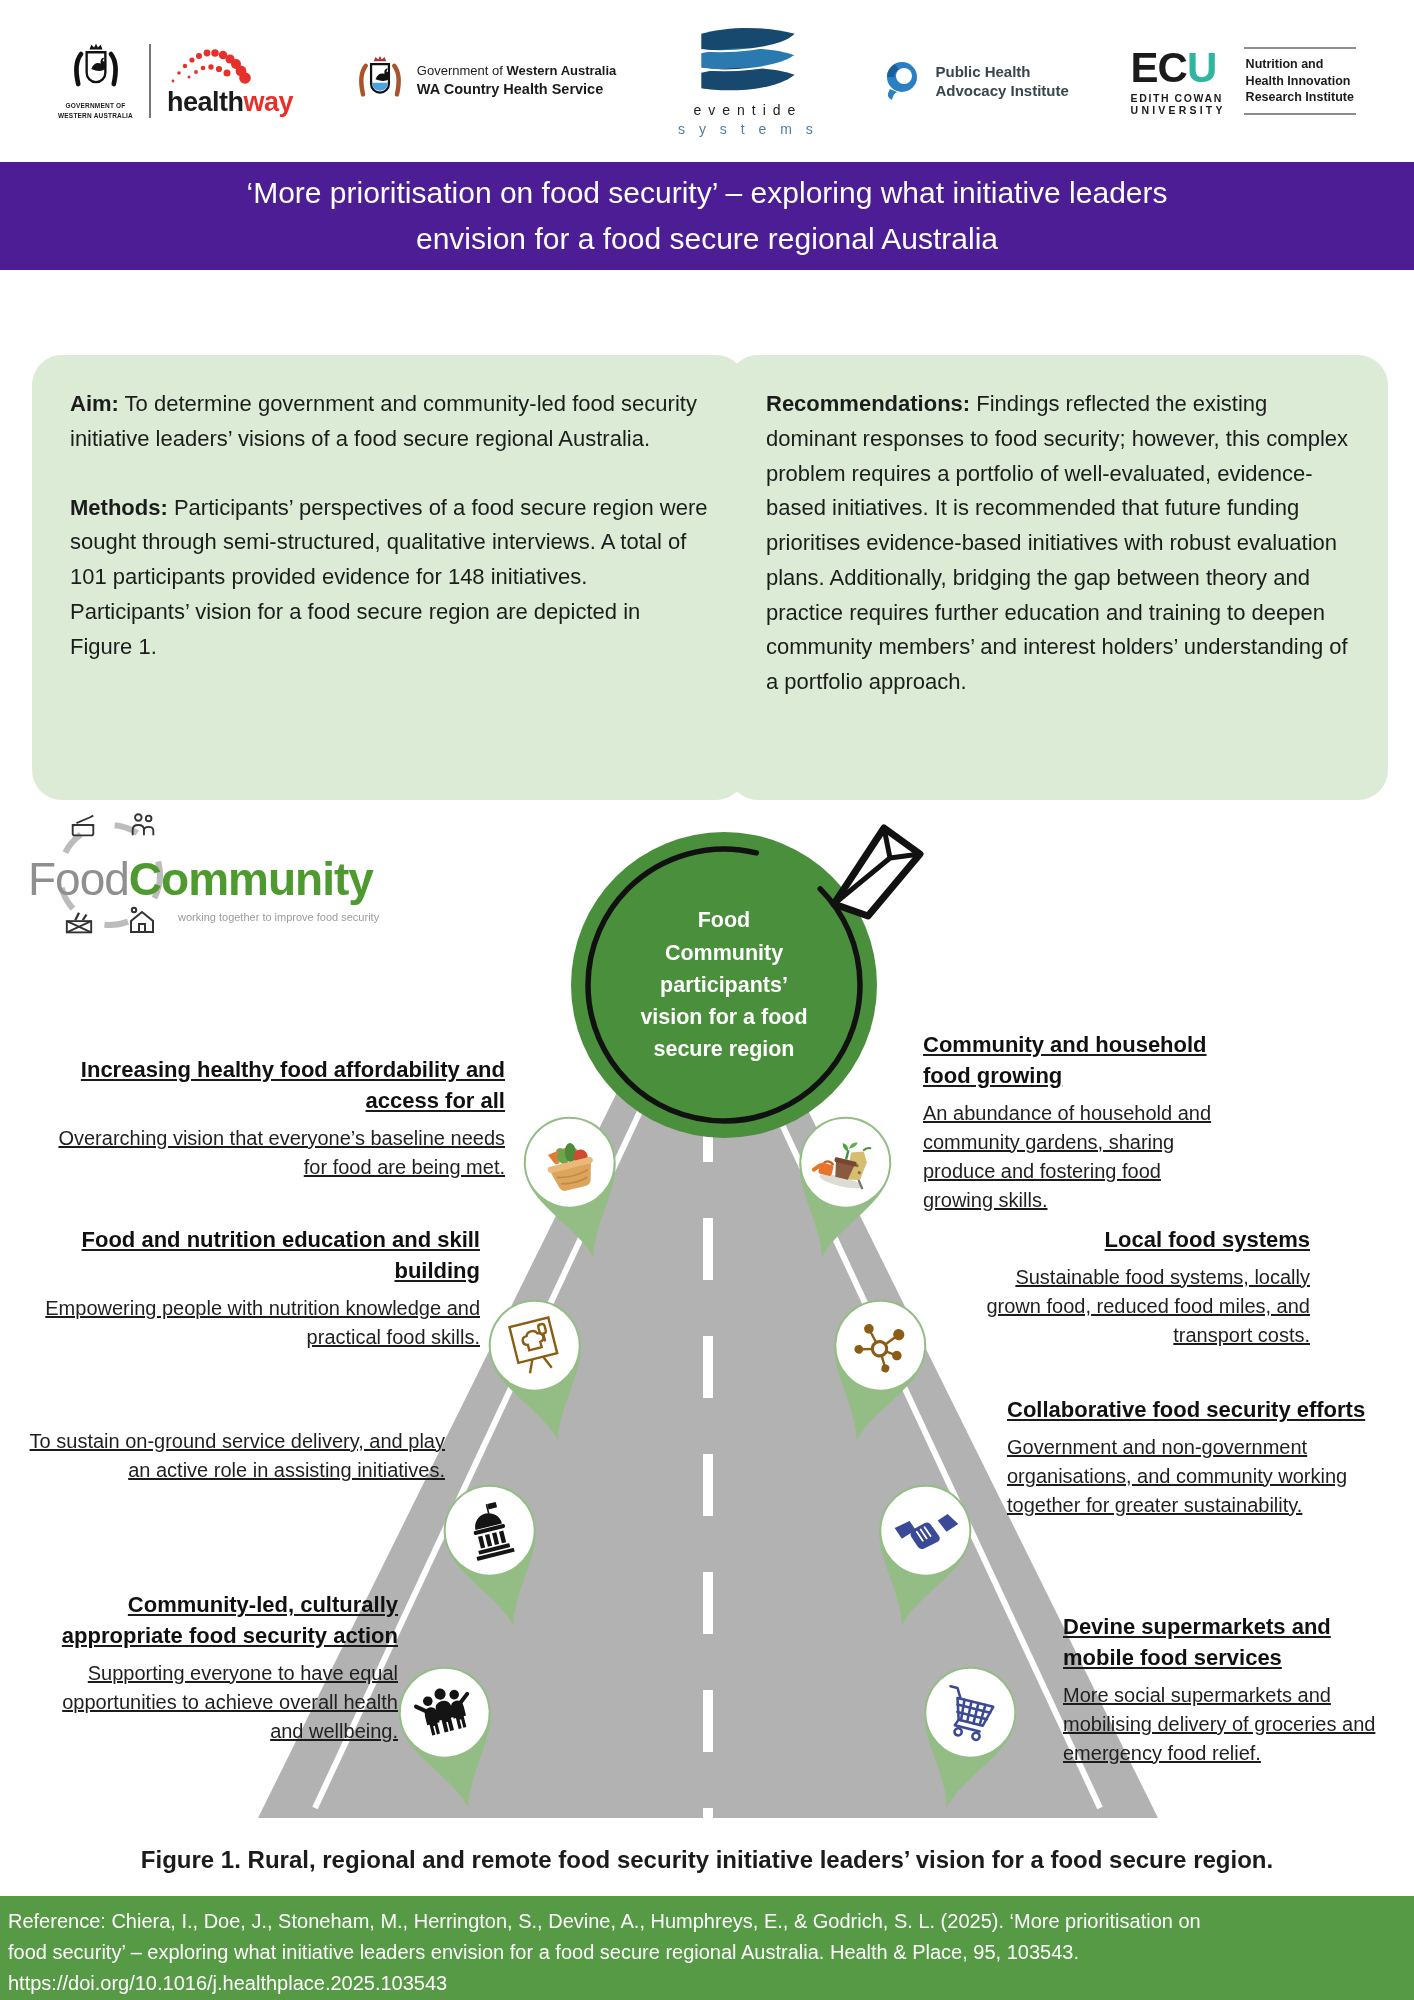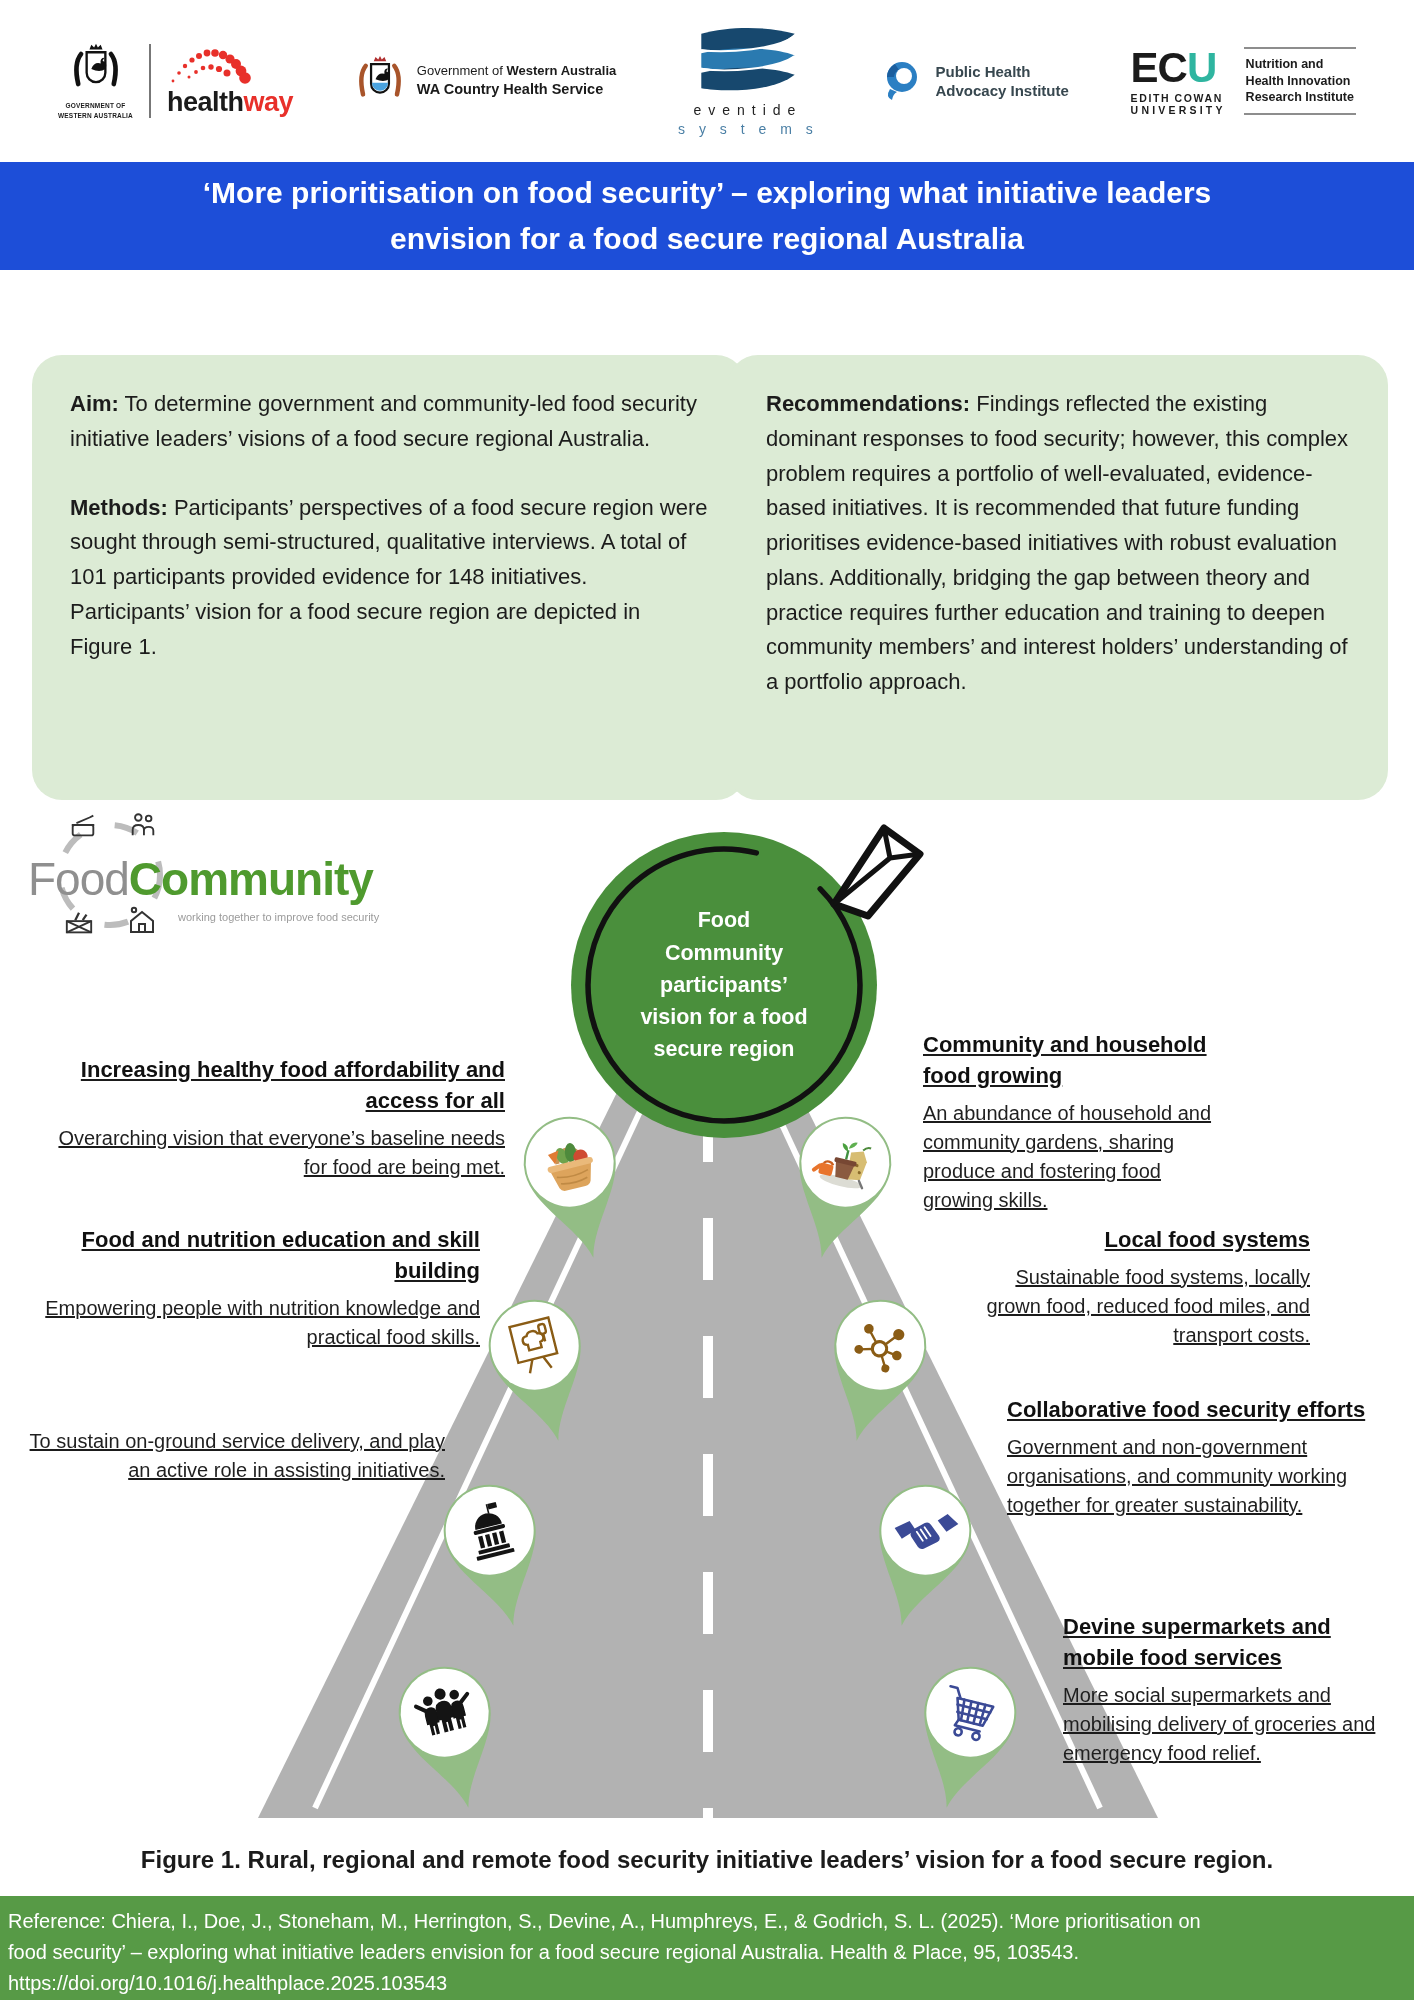--- a/index.html
+++ b/index.html
@@ -26,23 +26,23 @@
   .phai-text{margin-left:10px;font-size:15px;font-weight:600;color:#37474f;line-height:1.3;}
   .ecu-col{display:flex;flex-direction:column;align-items:flex-start;}
   .ecu-word{font-size:42px;font-weight:800;letter-spacing:-1px;line-height:1;}
   .ecu-u{color:#2fb5a0;}
   .ecu-edith{font-size:10.5px;font-weight:bold;letter-spacing:1.6px;margin-top:3px;}
   .ecu-univ{font-size:10.5px;font-weight:bold;letter-spacing:3.2px;}
   .ecu-inst{margin-left:18px;border-top:2px solid #8d8d8d;border-bottom:2px solid #8d8d8d;
             padding:7px 2px;font-size:12.5px;font-weight:bold;line-height:1.35;}
 
   
-  .banner{position:absolute;top:162px;left:0;width:1414px;height:108px;background:#1d4ed8;
+  .banner{position:absolute;top:162px;left:0;width:1414px;height:108px;background:#4c1d95;
           display:flex;flex-direction:column;justify-content:center;text-align:center;
-          color:#fff;font-weight:bold;font-size:30px;line-height:1.55;}
+          color:#fff;font-weight:normal;font-size:30px;line-height:1.55;}
 
   
   .box{position:absolute;top:355px;height:445px;background:#dcebd5;border-radius:30px;
        padding:32px 38px;box-sizing:border-box;font-size:22px;line-height:1.58;color:#1c1c1c;}
   .box-left{left:32px;width:714px;}
   .box-right{left:728px;width:660px;}
   .box p{margin:0;}
   .pgap{height:34px;}
 
   
@@ -384,20 +384,24 @@
     <h3>Increasing healthy food affordability and access for all</h3>
     <p>Overarching vision that everyone’s baseline needs for food are being met.</p>
   </div>
   <div class="item item-l" style="right:934px;top:1225px;width:460px;">
     <h3>Food and nutrition education and skill building</h3>
     <p>Empowering people with nutrition knowledge and practical food skills.</p>
   </div>
   <div class="item item-l" style="right:969px;top:1420px;width:440px;">
     <p>To sustain on-ground service delivery, and play an active role in assisting initiatives.</p>
   </div>
+  <div class="item item-l" style="right:1016px;top:1590px;width:345px;">
+    <h3>Community-led, culturally appropriate food security action</h3>
+    <p>Supporting everyone to have equal opportunities to achieve overall health and wellbeing.</p>
+  </div>
 
   <div class="item item-r" style="left:923px;top:1030px;width:300px;">
     <h3>Community and household food growing</h3>
     <p>An abundance of household and community gardens, sharing produce and fostering food growing skills.</p>
   </div>
   <div class="item item-r" style="left:965px;top:1225px;width:345px;text-align:right;">
     <h3>Local food systems</h3>
     <p>Sustainable food systems, locally grown food, reduced food miles, and transport costs.</p>
   </div>
   <div class="item item-r" style="left:1007px;top:1395px;width:375px;">

